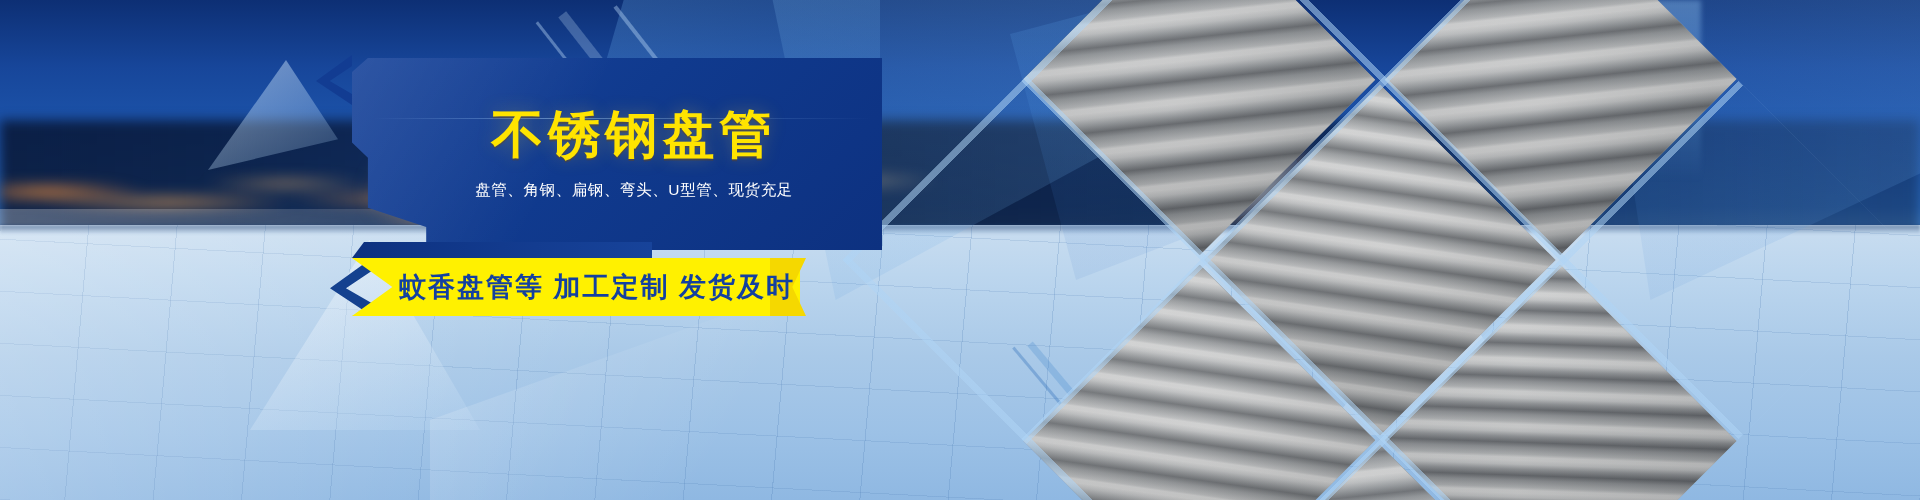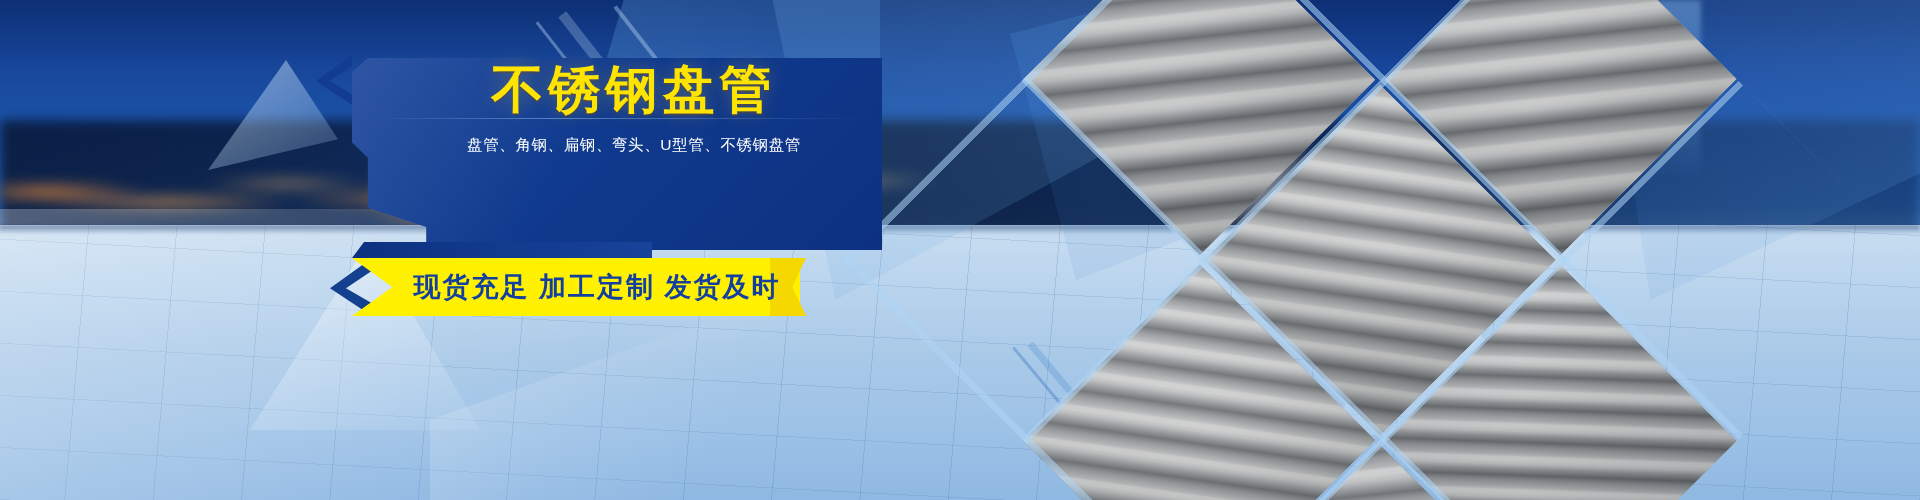--- a/index.html
+++ b/index.html
@@ -231,21 +231,21 @@
   .chev{
     position:absolute; left:316px; top:55px; width:36px; height:50px;
     background:#123c92;
     clip-path:polygon(100% 0, 100% 22%, 38% 52%, 100% 78%, 100% 100%, 0 52%);
     filter:drop-shadow(0 3px 5px rgba(5,20,50,.4));
   }
   .chev.lower{ left:330px; top:258px; width:42px; height:58px; background:#14418f; }
 
   .panel-content{
     position:absolute; left:352px; top:58px; width:530px; height:192px;
-    display:flex; flex-direction:column; align-items:center; justify-content:flex-start;
+    display:flex; flex-direction:column; align-items:center; justify-content:center;
     padding-left:34px; padding-top:4px;
   }
   .title{
     font-size:52px; font-weight:bold; letter-spacing:5px;
     color:#FFE400;
     text-shadow:0 2px 0 rgba(120,70,0,.35), 0 0 18px rgba(255,220,60,.25);
     line-height:1.05;
     margin-bottom:14px;
   }
   .sub{
@@ -370,21 +370,21 @@
 
   <div class="chev"></div>
   <div class="panel">
     <div class="panel-sheen"></div>
     <div class="panel-hline"></div>
   </div>
   <div class="panel-foot"></div>
 
   <div class="panel-content">
     <div class="title">不锈钢盘管</div>
-    <div class="sub">盘管、角钢、扁钢、弯头、U型管、不锈钢盘管</div>
+    <div class="sub">盘管、角钢、扁钢、弯头、U型管、现货充足</div>
   </div>
 
   <div class="chev lower"></div>
   <div class="ribbon"></div>
   <div class="ribbon-tail"></div>
-  <div class="ribbon-text">现货充足  加工定制  发货及时</div>
+  <div class="ribbon-text">蚊香盘管等  加工定制  发货及时</div>
 
 </div>
 
 </body></html>

